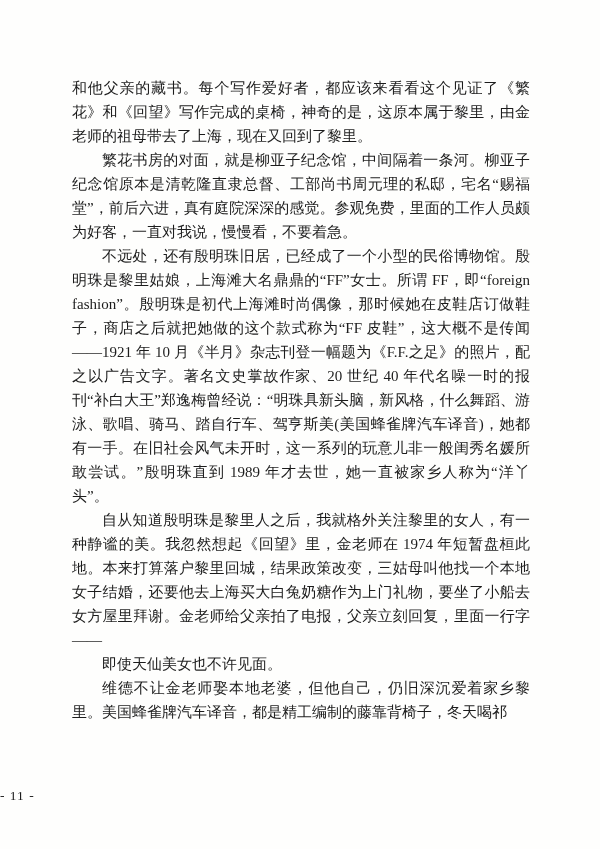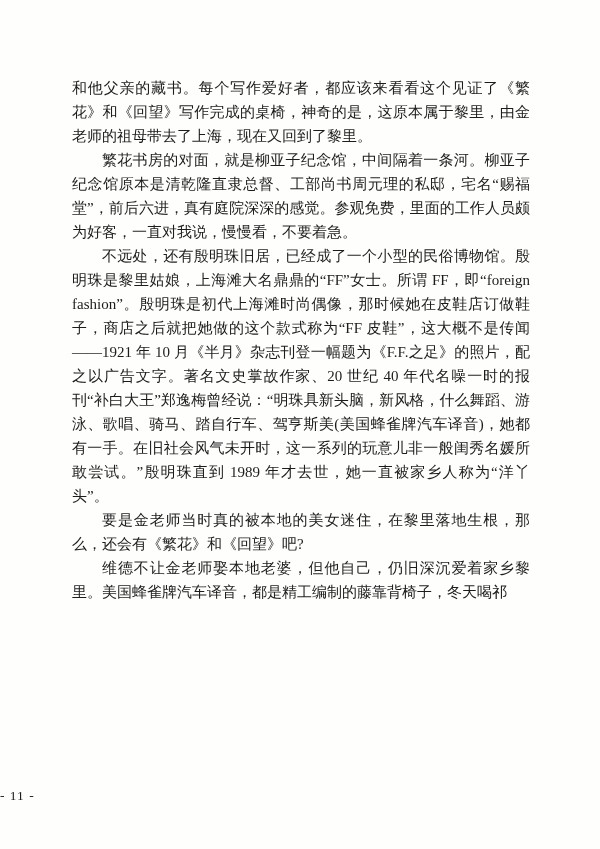--- a/index.html
+++ b/index.html
@@ -46,17 +46,18 @@
   }
 </style>
 </head>
 <body>
 
 <div class="page">
   <div class="text-block">
       <p class="para">和他父亲的藏书。每个写作爱好者，都应该来看看这个见证了《繁花》和《回望》写作完成的桌椅，神奇的是，这原本属于黎里，由金老师的祖母带去了上海，现在又回到了黎里。</p>
       <p class="para indent">繁花书房的对面，就是柳亚子纪念馆，中间隔着一条河。柳亚子纪念馆原本是清乾隆直隶总督、工部尚书周元理的私邸，宅名“赐福堂”，前后六进，真有庭院深深的感觉。参观免费，里面的工作人员颇为好客，一直对我说，慢慢看，不要着急。</p>
       <p class="para indent">不远处，还有殷明珠旧居，已经成了一个小型的民俗博物馆。殷明珠是黎里姑娘，上海滩大名鼎鼎的“FF”女士。所谓 FF，即“foreign fashion”。殷明珠是初代上海滩时尚偶像，那时候她在皮鞋店订做鞋子，商店之后就把她做的这个款式称为“FF 皮鞋”，这大概不是传闻——1921 年 10 月《半月》杂志刊登一幅题为《F.F.之足》的照片，配之以广告文字。著名文史掌故作家、20 世纪 40 年代名噪一时的报刊“补白大王”郑逸梅曾经说：“明珠具新头脑，新风格，什么舞蹈、游泳、歌唱、骑马、踏自行车、驾亨斯美(美国蜂雀牌汽车译音)，她都有一手。在旧社会风气未开时，这一系列的玩意儿非一般闺秀名媛所敢尝试。”殷明珠直到 1989 年才去世，她一直被家乡人称为“洋丫头”。</p>
-      <p class="para indent">要是金老师当时真的被本地的美女迷住，在黎里落地生根，那么，还会有《繁花》和《回望》吧?</p>
+      <p class="para indent">自从知道殷明珠是黎里人之后，我就格外关注黎里的女人，有一种静谧的美。我忽然想起《回望》里，金老师在 1974 年短暂盘桓此地。本来打算落户黎里回城，结果政策改变，三姑母叫他找一个本地女子结婚，还要他去上海买大白兔奶糖作为上门礼物，要坐了小船去女方屋里拜谢。金老师给父亲拍了电报，父亲立刻回复，里面一行字——</p>
+      <p class="para indent">即使天仙美女也不许见面。</p>
       <p class="para indent">维德不让金老师娶本地老婆，但他自己，仍旧深沉爱着家乡黎里。美国蜂雀牌汽车译音，都是精工编制的藤靠背椅子，冬天喝祁</p>
     </div>
   <div class="footer">- 11 -</div>
 </div>
 
 </body></html>

